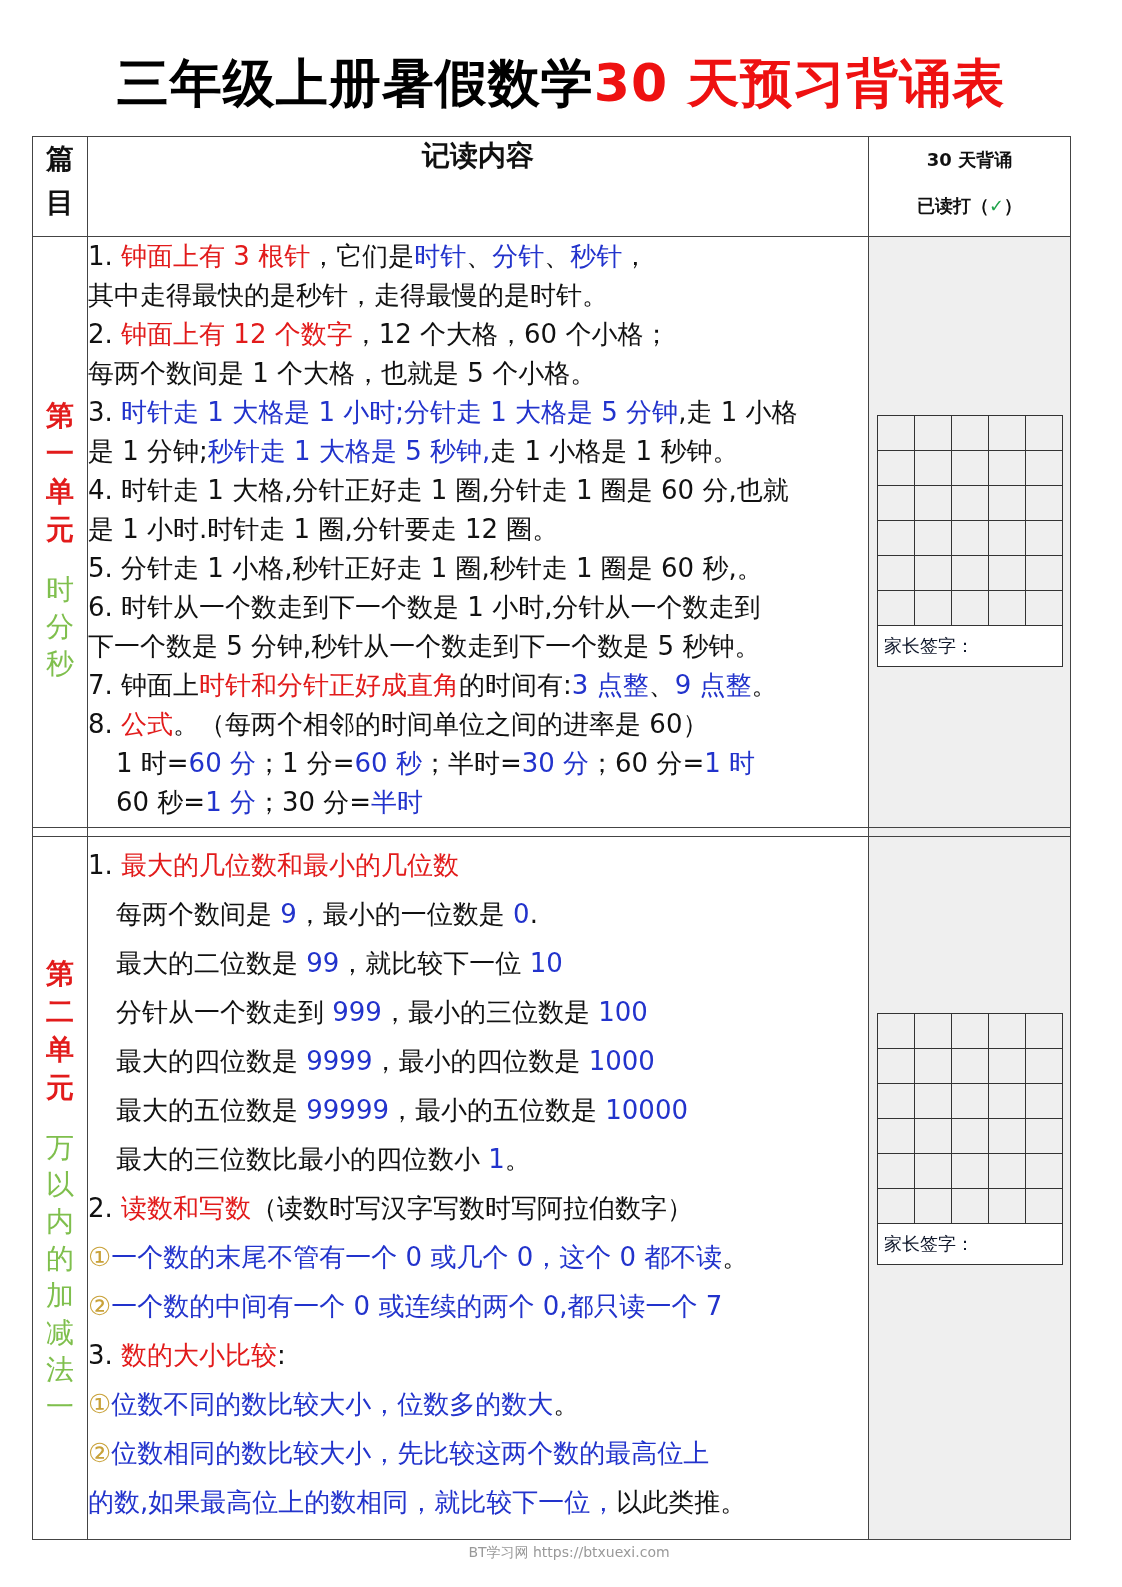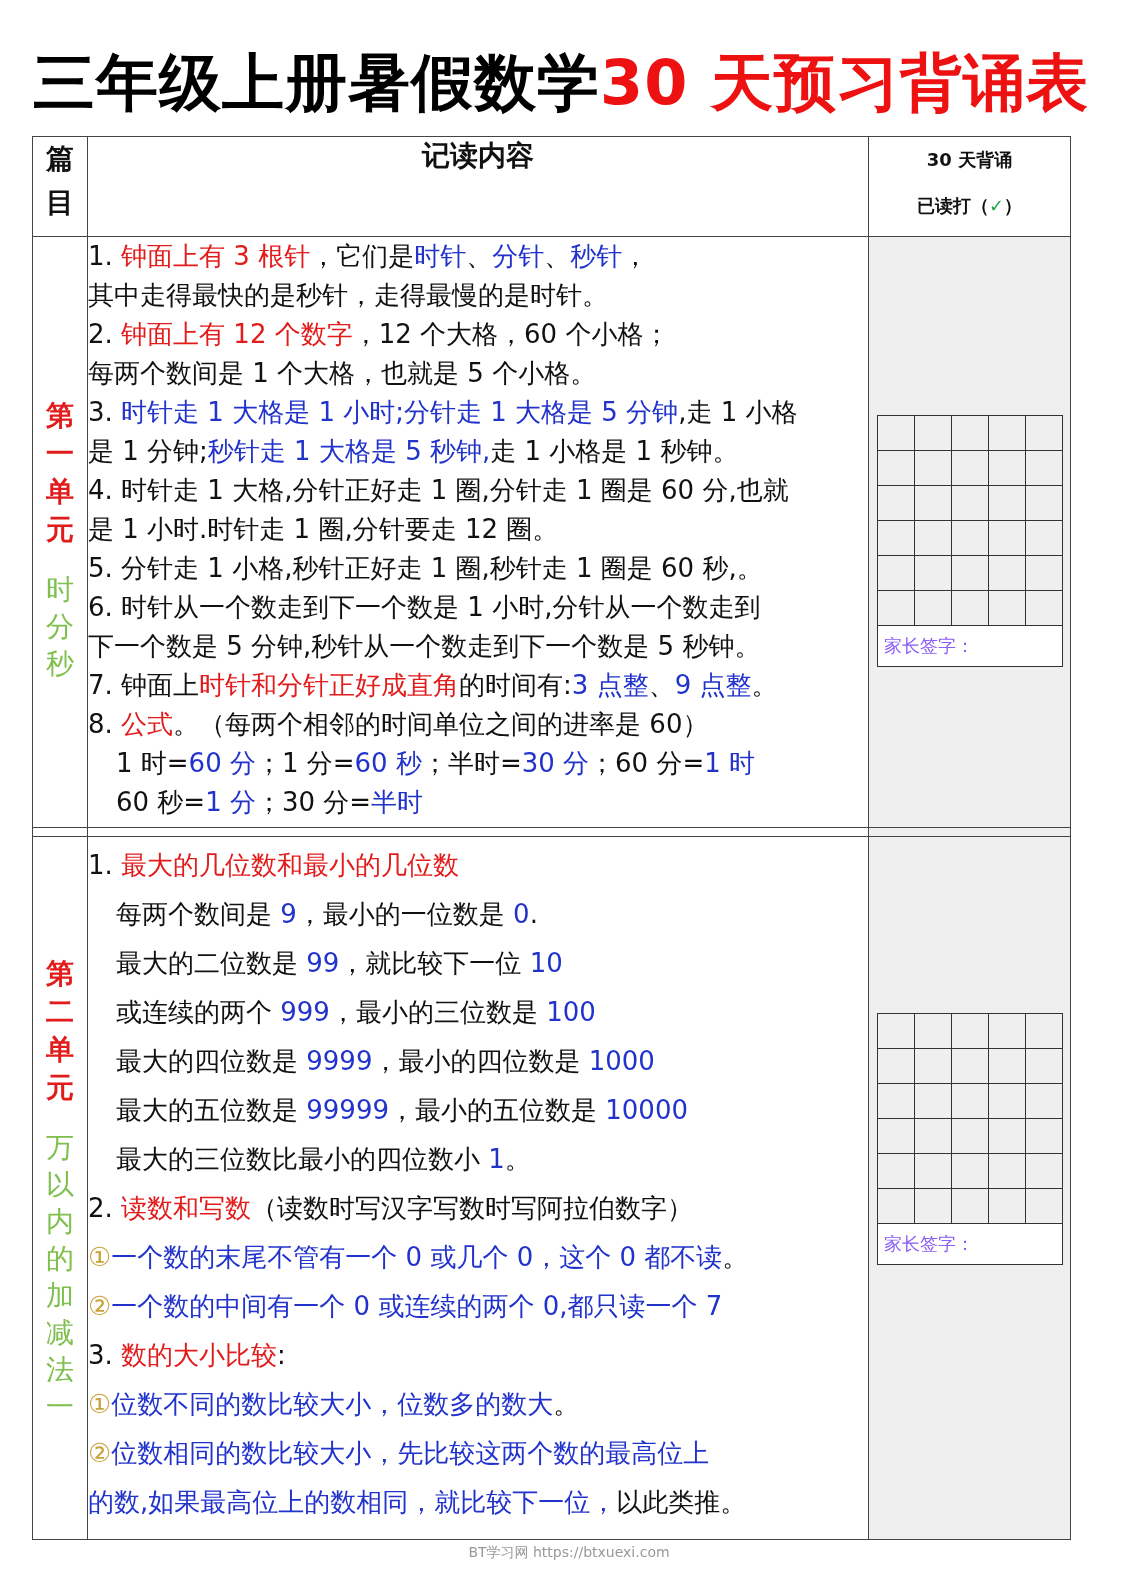--- a/index.html
+++ b/index.html
@@ -1,19 +1,19 @@
 <!DOCTYPE html>
 <html><head>
 <meta charset="utf-8">
 <style>
   html, body { margin:0; padding:0; background:#ffffff; }
   body { width:1122px; height:1587px; position:relative; overflow:hidden;
          font-family:"DejaVu Sans", "Liberation Sans", sans-serif; color:#111; }
   .title { position:absolute; left:0; top:38px; width:1122px; text-align:center;
-           font-size:62px; font-weight:bold; letter-spacing:1px; white-space:nowrap; line-height:90px; }
+           font-size:52px; font-weight:bold; letter-spacing:1px; white-space:nowrap; line-height:90px; }
   .title .black { color:#000; }
   .title .red { color:#ee1111; }
 
   table.sheet { position:absolute; left:32px; top:136px; width:1038px; border-collapse:collapse;
                 table-layout:fixed; }
   table.sheet td { border:1.5px solid #444; padding:0; vertical-align:top; }
   col.c1 { width:55px; } col.c2 { width:781px; } col.c3 { width:202px; }
 
   .hdr td { height:99px; vertical-align:middle; text-align:center; font-weight:bold; font-size:28px; }
   .hdr .vert { font-size:28px; line-height:44px; }
@@ -29,21 +29,21 @@
   .line { white-space:nowrap; }
   .ind { padding-left:28px; }
   .r { color:#e21b1b; } .b { color:#2233cc; } .k { color:#111; }
   .circ { color:#c9a23a; font-size:26px; }
 
   .sigcol { background:#efefef; position:relative; }
   .gridbox { position:absolute; left:8px; width:186px; }
   .grid { display:grid; grid-template-columns:repeat(5,1fr); border-top:1.5px solid #333; border-left:1.5px solid #333; }
   .grid div { height:34px; border-right:1.5px solid #333; border-bottom:1.5px solid #333; }
   .sign { background:#fff; border:1.5px solid #333; border-top:none; height:40px; font-family:"DejaVu Serif", serif;
-          font-size:18px; line-height:40px; padding-left:6px; color:#8b5cf6; }
+          font-size:18px; line-height:40px; padding-left:6px; color:#0f172a; }
 
   .spacer td { height:8px; }
   .footer { position:absolute; left:8px; width:1122px; top:1544px; text-align:center; font-size:14px; color:#999; }
 </style>
 </head>
 <body>
 
 <div class="title">
   <span class="black">三年级上册暑假数学</span><span class="red">30 天预习背诵表</span>
 </div>
@@ -162,21 +162,21 @@
             <span class="t">加</span>
             <span class="t">减</span>
             <span class="t">法</span>
             <span class="t">一</span>
           </div>
     </td>
     <td class="content u2" id="u1content">
           <div class="line"><span class="k">1. </span><span class="r">最大的几位数和最小的几位数</span></div>
           <div class="line ind"><span class="k">每两个数间是 </span><span class="b">9</span><span class="k">，最小的一位数是 </span><span class="b">0</span><span class="k">.</span></div>
           <div class="line ind"><span class="k">最大的二位数是 </span><span class="b">99</span><span class="k">，就比较下一位 </span><span class="b">10</span></div>
-          <div class="line ind"><span class="k">或连续的两个 </span><span class="b">999</span><span class="k">，最小的三位数是 </span><span class="b">100</span></div>
+          <div class="line ind"><span class="k">分针从一个数走到 </span><span class="b">999</span><span class="k">，最小的三位数是 </span><span class="b">100</span></div>
           <div class="line ind"><span class="k">最大的四位数是 </span><span class="b">9999</span><span class="k">，最小的四位数是 </span><span class="b">1000</span></div>
           <div class="line ind"><span class="k">最大的五位数是 </span><span class="b">99999</span><span class="k">，最小的五位数是 </span><span class="b">10000</span></div>
           <div class="line ind"><span class="k">最大的三位数比最小的四位数小 </span><span class="b">1</span><span class="k">。</span></div>
           <div class="line"><span class="k">2. </span><span class="r">读数和写数</span><span class="k">（读数时写汉字写数时写阿拉伯数字）</span></div>
           <div class="line"><span class="circ">①</span><span class="b">一个数的末尾不管有一个 0 或几个 0，这个 0 都不读</span><span class="k">。</span></div>
           <div class="line"><span class="circ">②</span><span class="b">一个数的中间有一个 0 或连续的两个 0,都只读一个 7</span></div>
           <div class="line"><span class="k">3. </span><span class="r">数的大小比较</span><span class="k">:</span></div>
           <div class="line"><span class="circ">①</span><span class="b">位数不同的数比较大小，位数多的数大</span><span class="k">。</span></div>
           <div class="line"><span class="circ">②</span><span class="b">位数相同的数比较大小，先比较这两个数的最高位上</span></div>
           <div class="line"><span class="b">的数,如果最高位上的数相同，就比较下一位，</span><span class="k">以此类推。</span></div>

